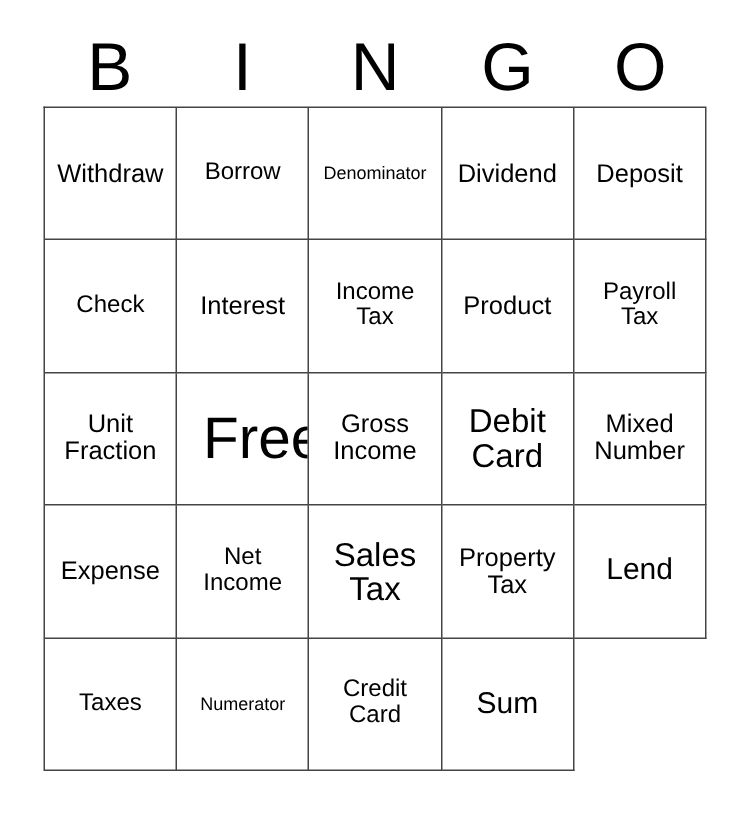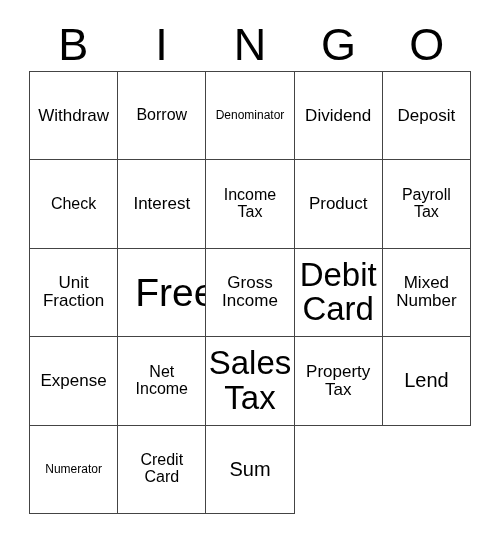--- a/index.html
+++ b/index.html
@@ -73,21 +73,21 @@
   .cell-text {
     display: block;
     line-height: 1.06;
     white-space: pre-line;
     word-break: normal;
     color: #000000;
   }
 
   
   .sz-xl  { font-size: 20px; }
-  .sz-lg  { font-size: 33px; }
+  .sz-lg  { font-size: 22px; }
   .sz-md  { font-size: 16px; }
   .sz-sm  { font-size: 17px; }
   .sz-xs  { font-size: 12px; }
   .sz-free{ font-size: 39px; margin-left: 38px; }
 </style>
 </head>
 <body>
 
 <div id="bingo-card">
 
@@ -163,20 +163,23 @@
 Tax</span>
       </div>
       <div class="bingo-cell">
         <span class="cell-text sz-sm">Property
 Tax</span>
       </div>
       <div class="bingo-cell">
         <span class="cell-text sz-xl">Lend</span>
       </div>
       <div class="bingo-cell">
+        <span class="cell-text sz-md">Taxes</span>
+      </div>
+      <div class="bingo-cell">
         <span class="cell-text sz-xs">Numerator</span>
       </div>
       <div class="bingo-cell">
         <span class="cell-text sz-md">Credit
 Card</span>
       </div>
       <div class="bingo-cell">
         <span class="cell-text sz-xl">Sum</span>
       </div>
     </div>

